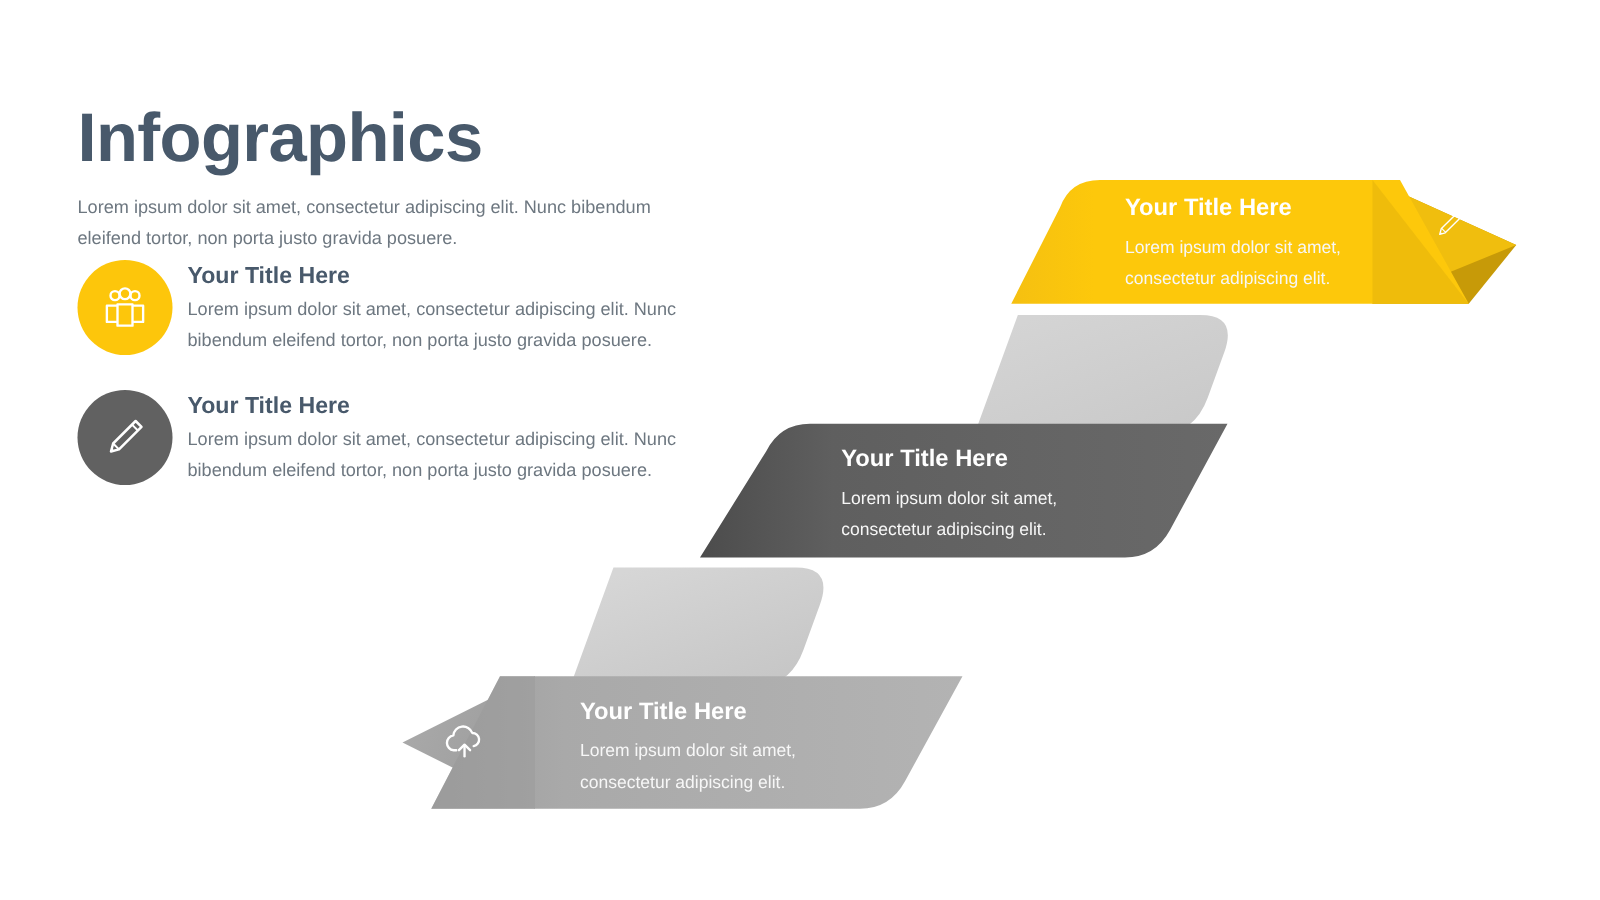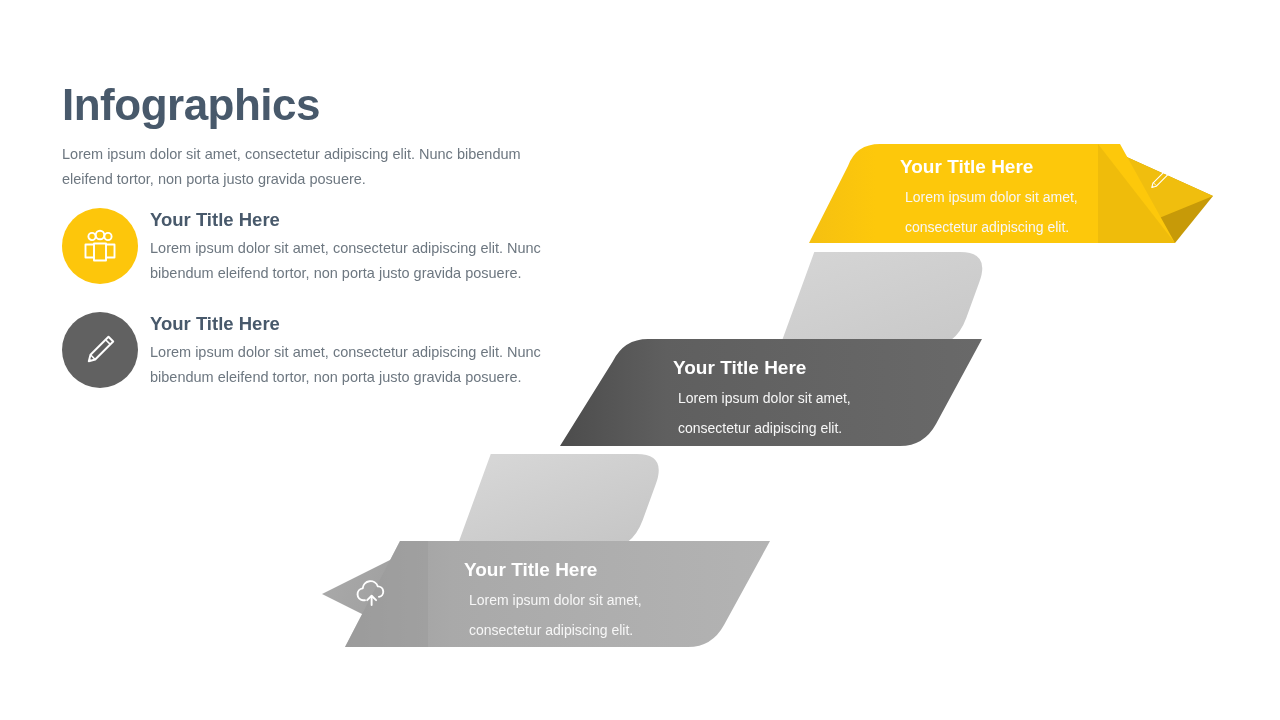--- a/index.html
+++ b/index.html
@@ -17,21 +17,21 @@
   }
 
   
   .left-col {
     position: absolute;
     left: 62px;
     top: 82px;
     width: 500px;
   }
   .page-title {
-    font-size: 44px;
+    font-size: 55px;
     font-weight: bold;
     color: #48596b;
     letter-spacing: -0.5px;
     line-height: 1.05;
     margin: 0 0 14px 0;
   }
   .page-subtitle {
     font-size: 14.5px;
     color: #6d7780;
     line-height: 1.72;
@@ -98,21 +98,21 @@
     font-size: 19px;
     font-weight: bold;
     color: #ffffff;
     margin: 0 0 5px 0;
     line-height: 1.3;
   }
   .ribbon-desc {
     font-size: 14px;
     color: #f7f7f7;
     line-height: 1.78;
-    margin: 5px;
+    margin: 0;
   }
 
   .band-1-text { left: 900px; top: 155px; width: 200px; }
   .band-2-text { left: 673px; top: 356px; width: 210px; }
   .band-3-text { left: 464px; top: 558px; width: 210px; }
 </style>
 </head>
 <body>
 
 <div class="left-col">

